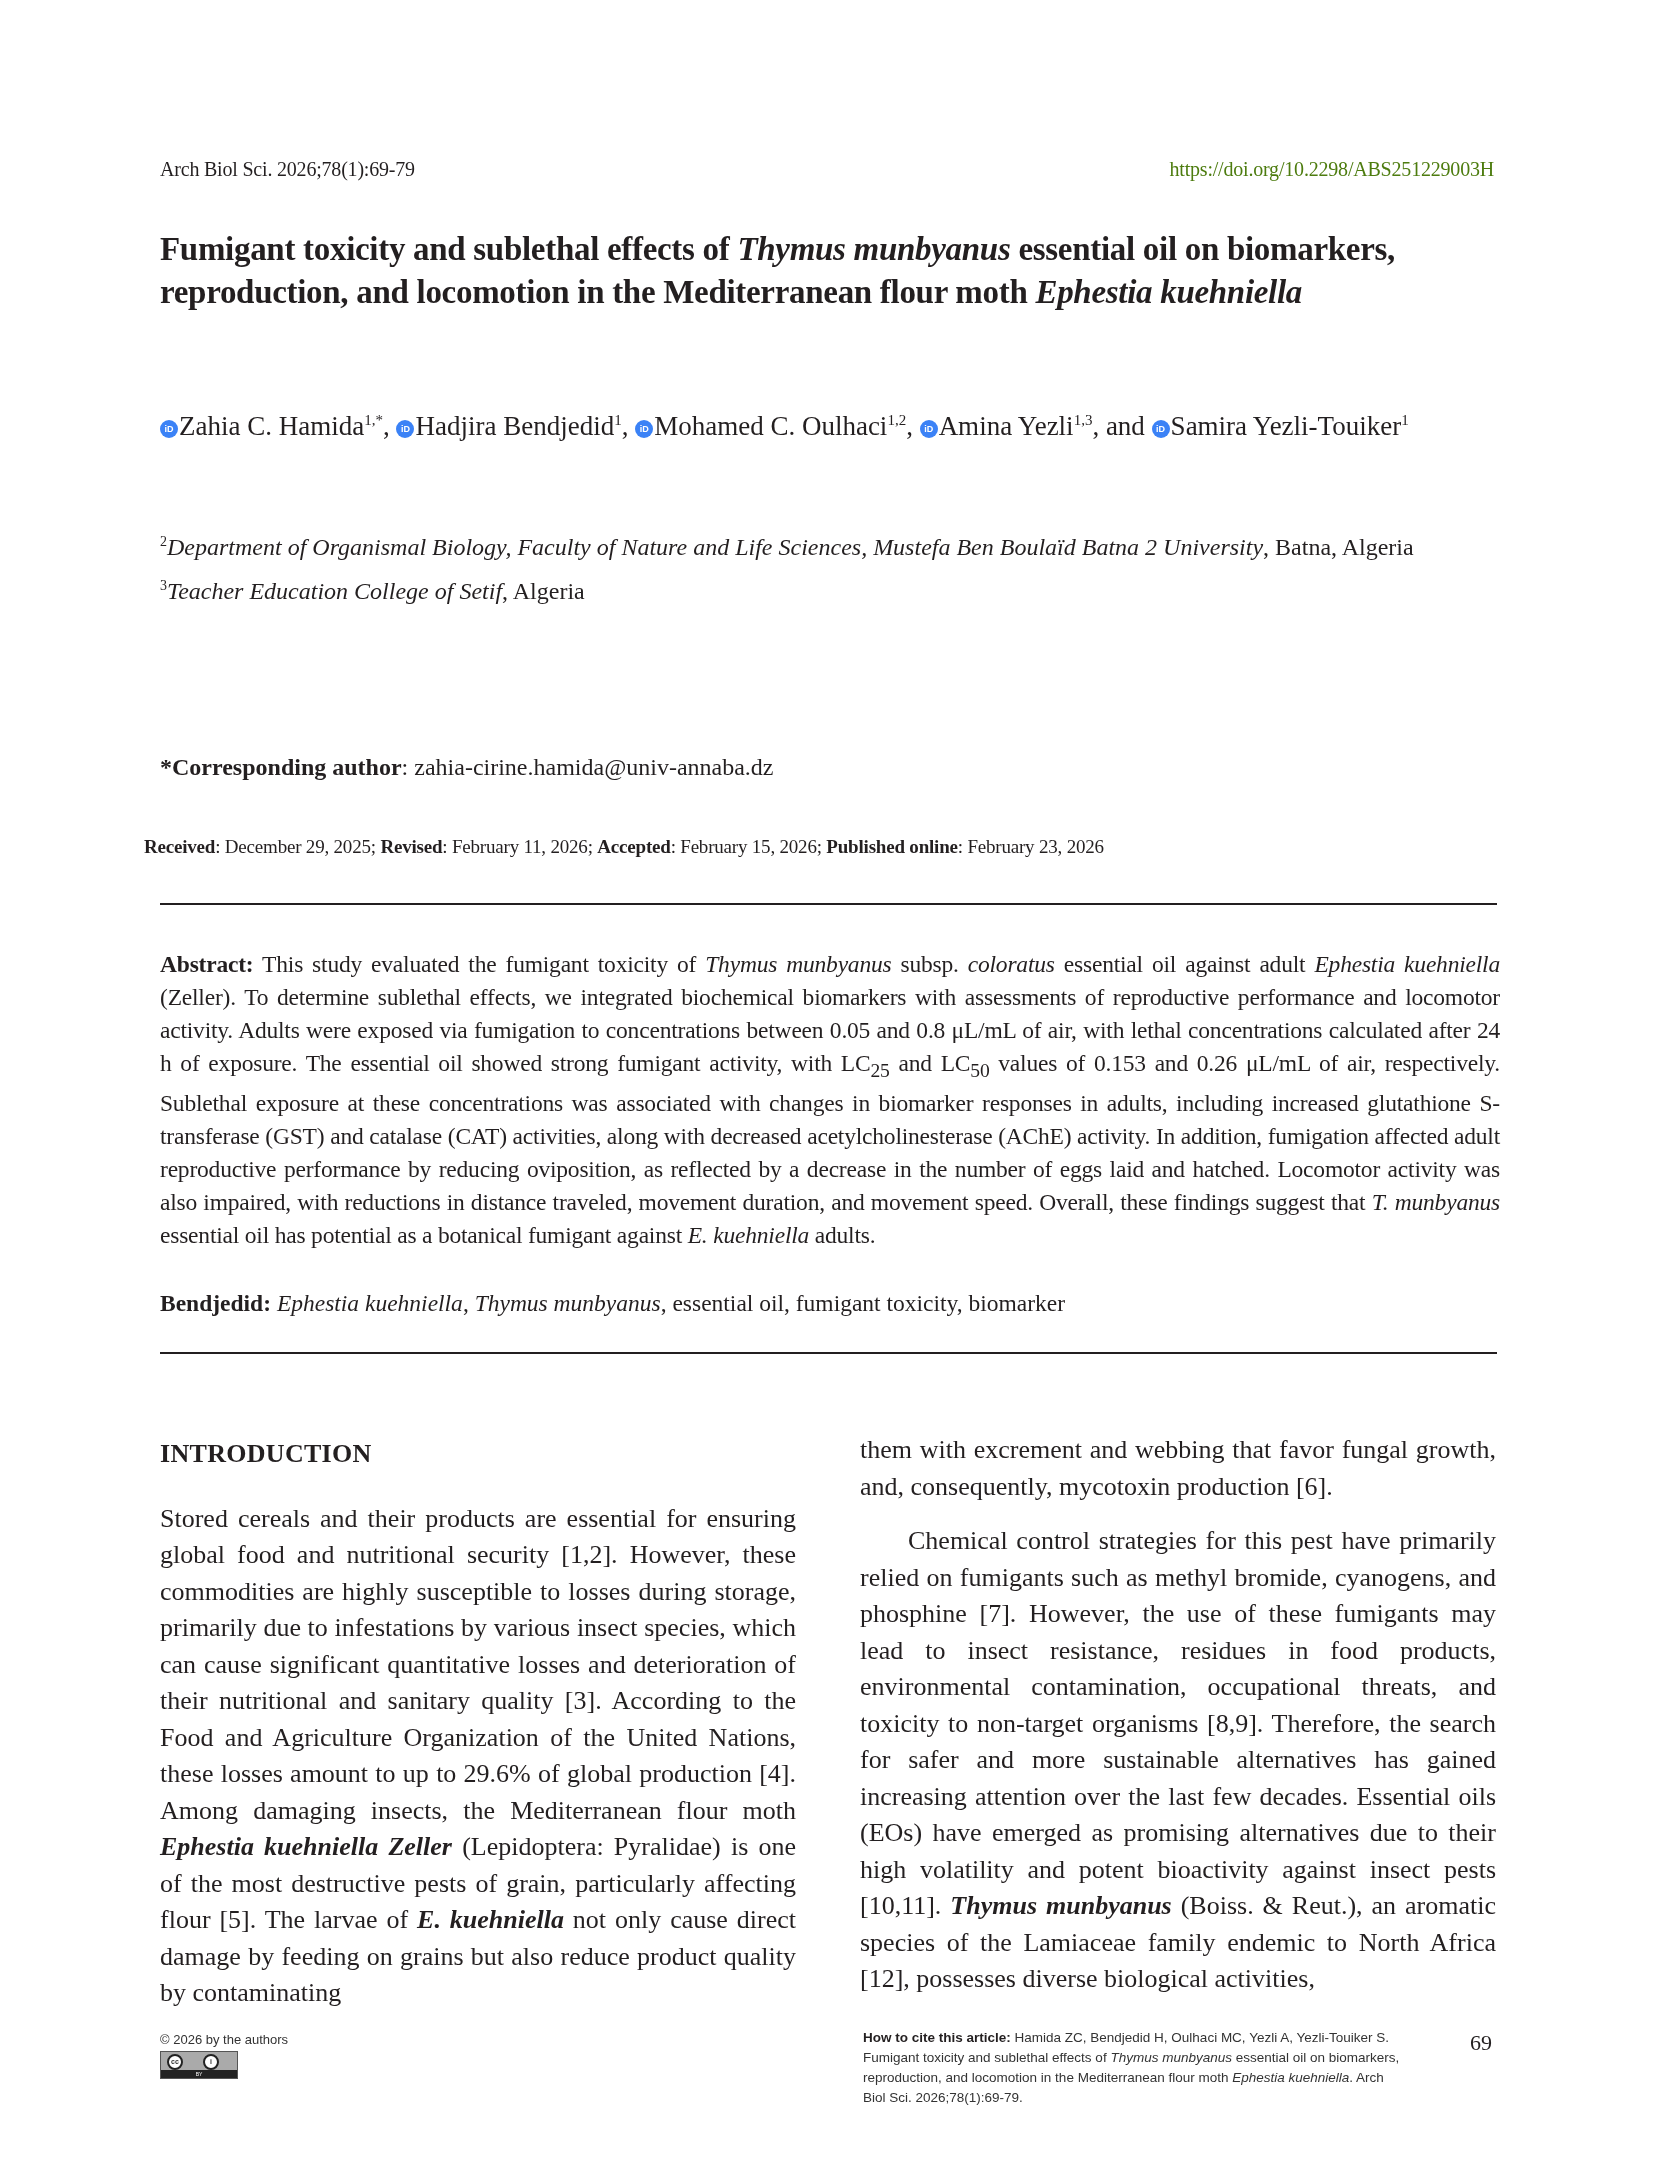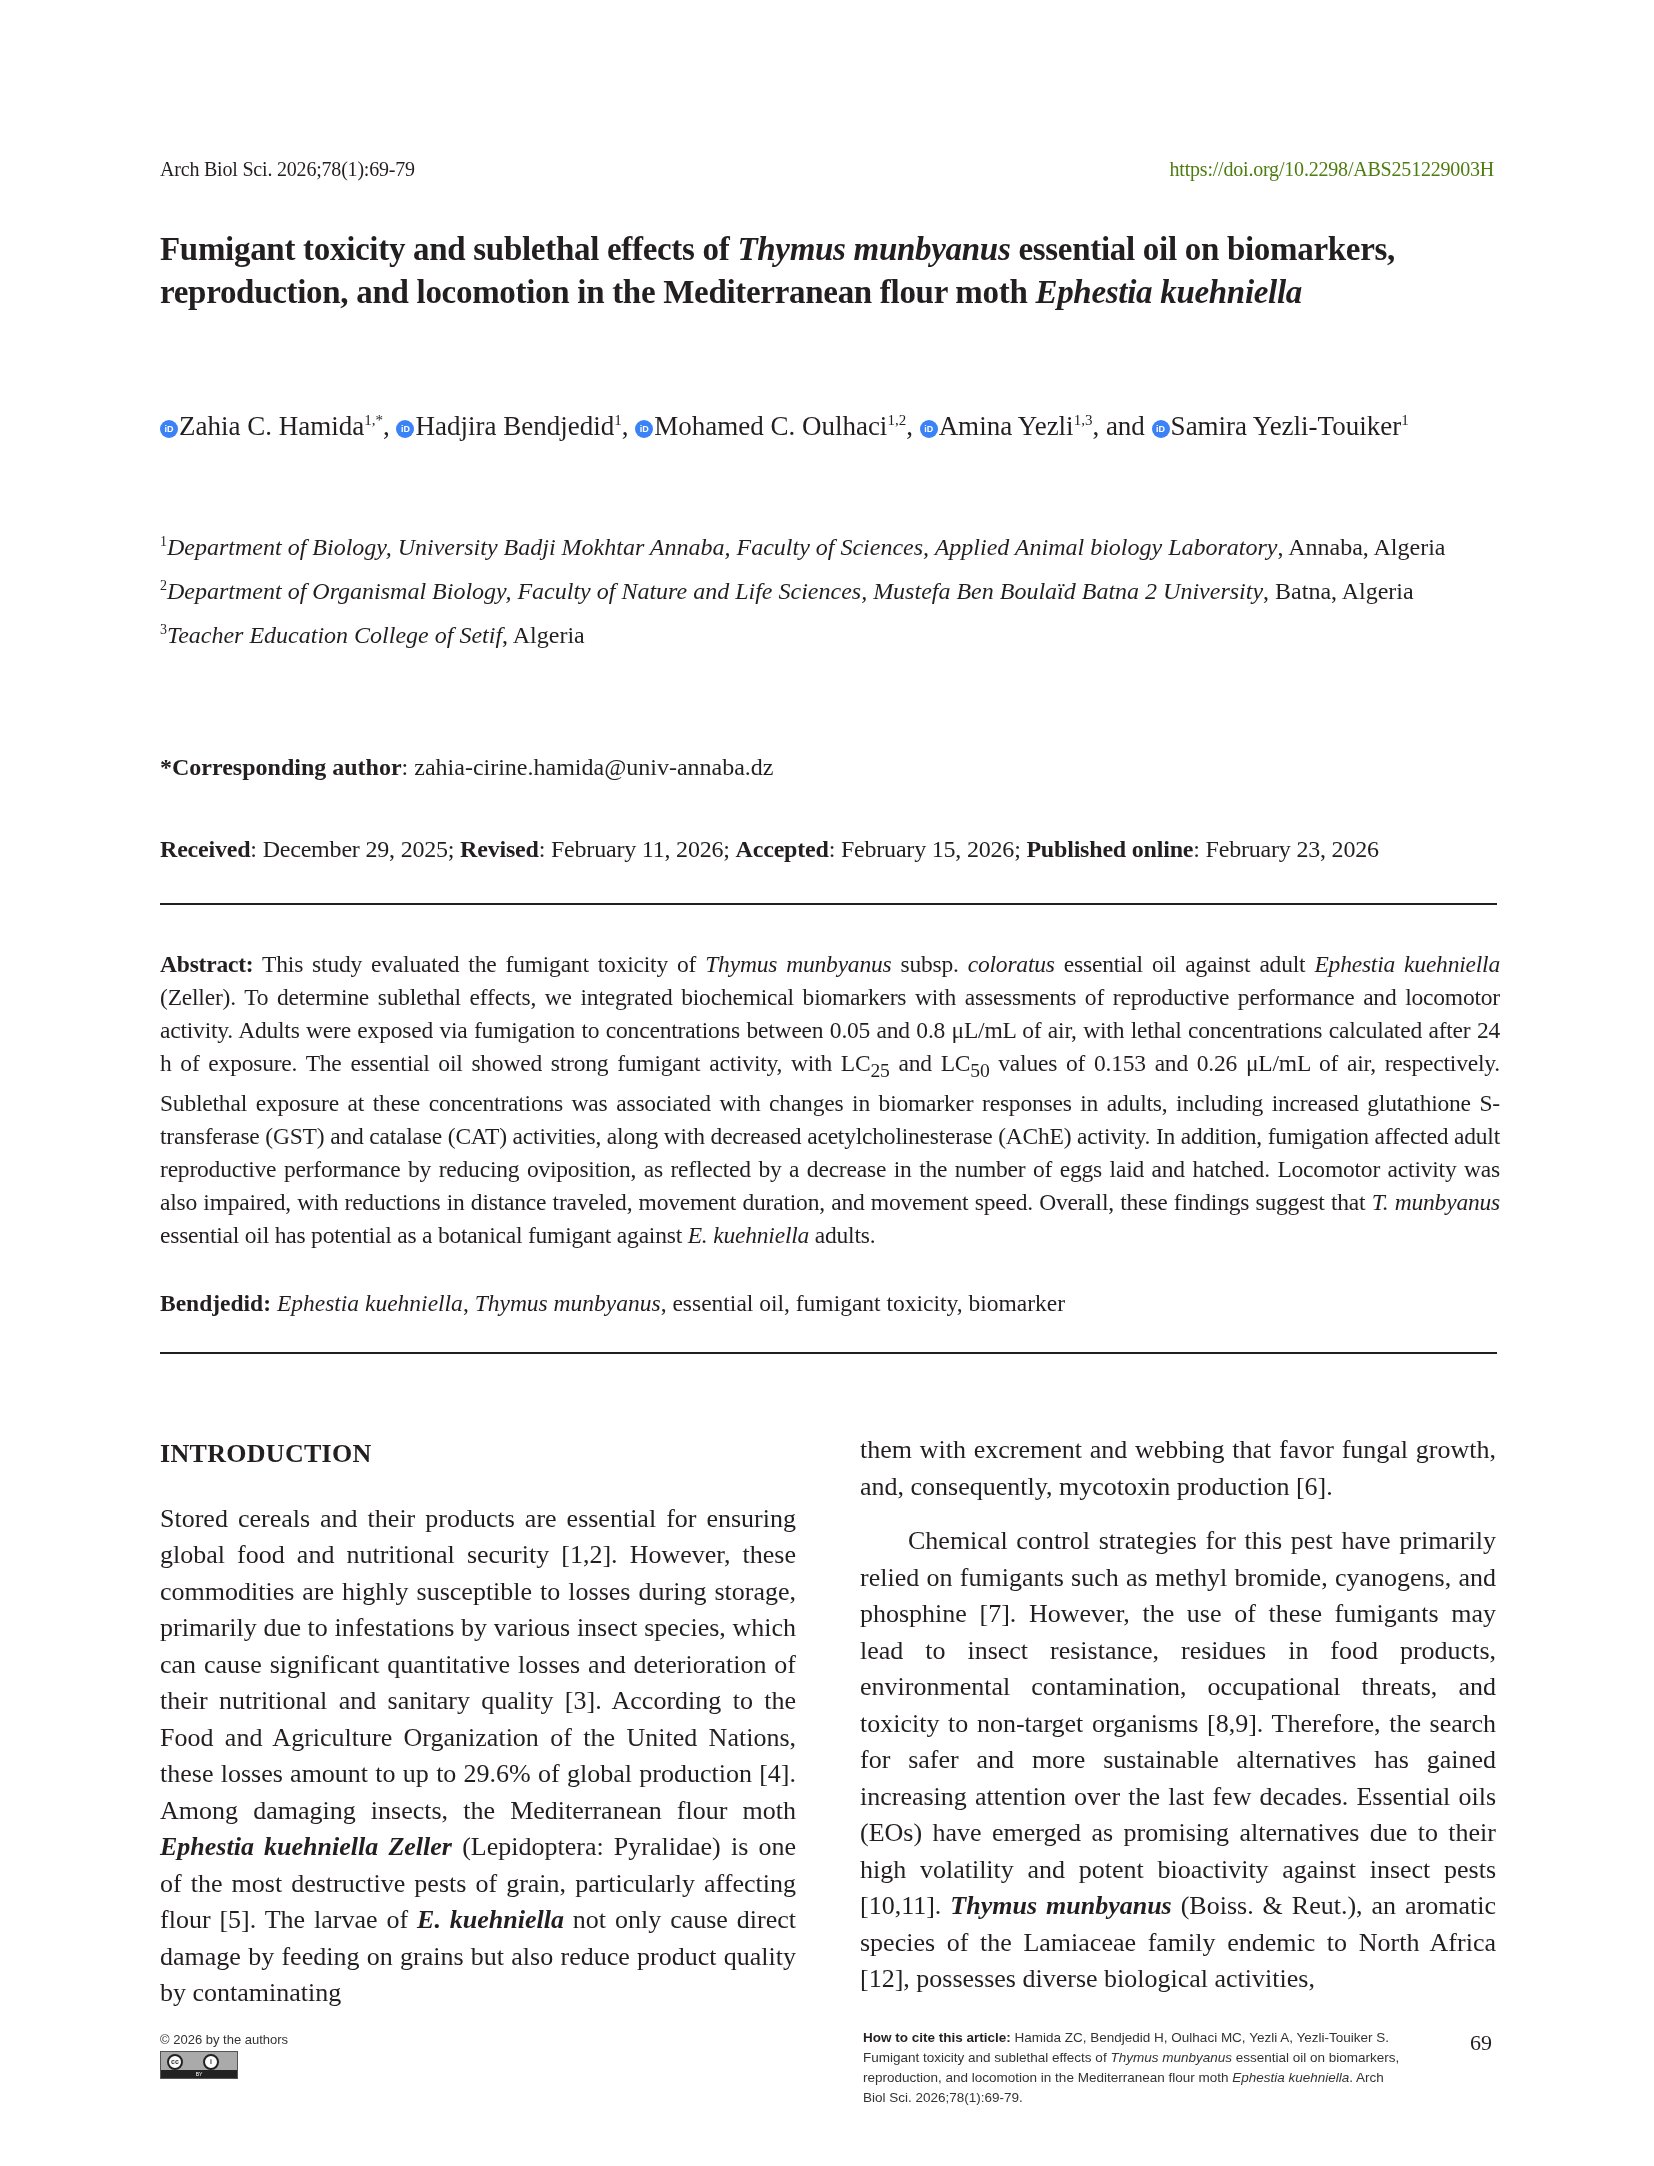--- a/index.html
+++ b/index.html
@@ -11,21 +11,21 @@
   .rh-right { right: 160px; }
   .title { left: 160px; top: 228px; width: 1340px; font-size: 33px; font-weight: bold; line-height: 43px; letter-spacing: -0.3px; }
   .title i { font-weight: bold; }
   .authors { left: 160px; top: 402px; width: 1340px; font-size: 27px; line-height: 36px; }
   .orcid { display: inline-block; width: 18px; height: 18px; border-radius: 50%; background: #3b82f6; color: #fff; font-family: "Liberation Sans", sans-serif; font-size: 9px; line-height: 18px; text-align: center; vertical-align: 3px; margin-right: 1px; font-weight: bold; }
   .authors sup { font-size: 15px; }
   .affils { left: 160px; top: 524px; width: 1340px; font-size: 24px; line-height: 36px; }
   .affil { margin-bottom: 3px; }
   .affil sup { font-size: 14px; }
   .corr { left: 160px; top: 754px; font-size: 24px; }
-  .dates { left: 160px; top: 836px; width: 1340px; font-size: 24px; letter-spacing: -0.2px; }
+  .dates { left: 144px; top: 836px; width: 1340px; font-size: 19px; letter-spacing: -0.2px; }
   .hr { left: 160px; width: 1337px; height: 1.5px; background: #231f20; }
   .abstract { left: 160px; top: 932px; width: 1340px; font-size: 23.5px; line-height: 33px; text-align: justify; letter-spacing: -0.2px; margin-top: 16px; }
   .keywords { left: 160px; top: 1290px; font-size: 23.5px; }
   .col { top: 1392px; width: 636px; font-size: 26px; line-height: 36.5px; text-align: justify; margin-top: 44px; }
   .col-left { left: 160px; }
   .col-right { left: 860px; top: 1388px; }
   .section-heading { font-size: 26px; font-weight: bold; margin-bottom: 28px; letter-spacing: 0.3px; }
   .para-indent { text-indent: 48px; margin-top: 18px; }
   .footer-left { left: 160px; top: 2032px; font-family: "Liberation Sans", "DejaVu Sans", sans-serif; font-size: 13px; color: #333; }
   .cc-badge { margin-top: 4px; width: 78px; height: 28px; background: #aaa; position: relative; border: 1px solid #555; }
@@ -41,21 +41,20 @@
 <div class="abs running-head rh-left">Arch Biol Sci. 2026;78(1):69-79</div>
 <a class="abs running-head rh-right" style="color:#4d7c0f;text-decoration:none;">https://doi.org/10.2298/ABS251229003H</a>
 
 <h1 class="abs title"><span>Fumigant toxicity and sublethal effects of </span><i>Thymus munbyanus</i><span> essential oil on biomarkers, reproduction, and locomotion in the Mediterranean flour moth </span><i>Ephestia kuehniella</i></h1>
 
 <div class="abs authors">
   <span><span class="orcid">iD</span><span>Zahia C. Hamida</span><sup>1,*</sup><span>, </span></span><span><span class="orcid">iD</span><span>Hadjira Bendjedid</span><sup>1</sup><span>, </span></span><span><span class="orcid">iD</span><span>Mohamed C. Oulhaci</span><sup>1,2</sup><span>, </span></span><span><span class="orcid">iD</span><span>Amina Yezli</span><sup>1,3</sup><span>, and </span></span><span><span class="orcid">iD</span><span>Samira Yezli-Touiker</span><sup>1</sup></span>
 </div>
 
 <div class="abs affils">
-  <div class="affil"><sup>1</sup><i>Department of Biology, University Badji Mokhtar Annaba, Faculty of Sciences, Applied Animal biology Laboratory</i><span>, Annaba, Algeria</span></div>
   <div class="affil"><sup>2</sup><i>Department of Organismal Biology, Faculty of Nature and Life Sciences, Mustefa Ben Boulaïd Batna 2 University</i><span>, Batna, Algeria</span></div>
   <div class="affil"><sup>3</sup><i>Teacher Education College of Setif</i><span>, Algeria</span></div>
 </div>
 
 <div class="abs corr"><b>*Corresponding author</b><span>: zahia-cirine.hamida@univ-annaba.dz</span></div>
 
 <div class="abs dates"><b>Received</b><span>: December 29, 2025; </span><b>Revised</b><span>: February 11, 2026; </span><b>Accepted</b><span>: February 15, 2026; </span><b>Published online</b><span>: February 23, 2026</span></div>
 
 <div class="abs hr" style="top:903px;"></div>
 

